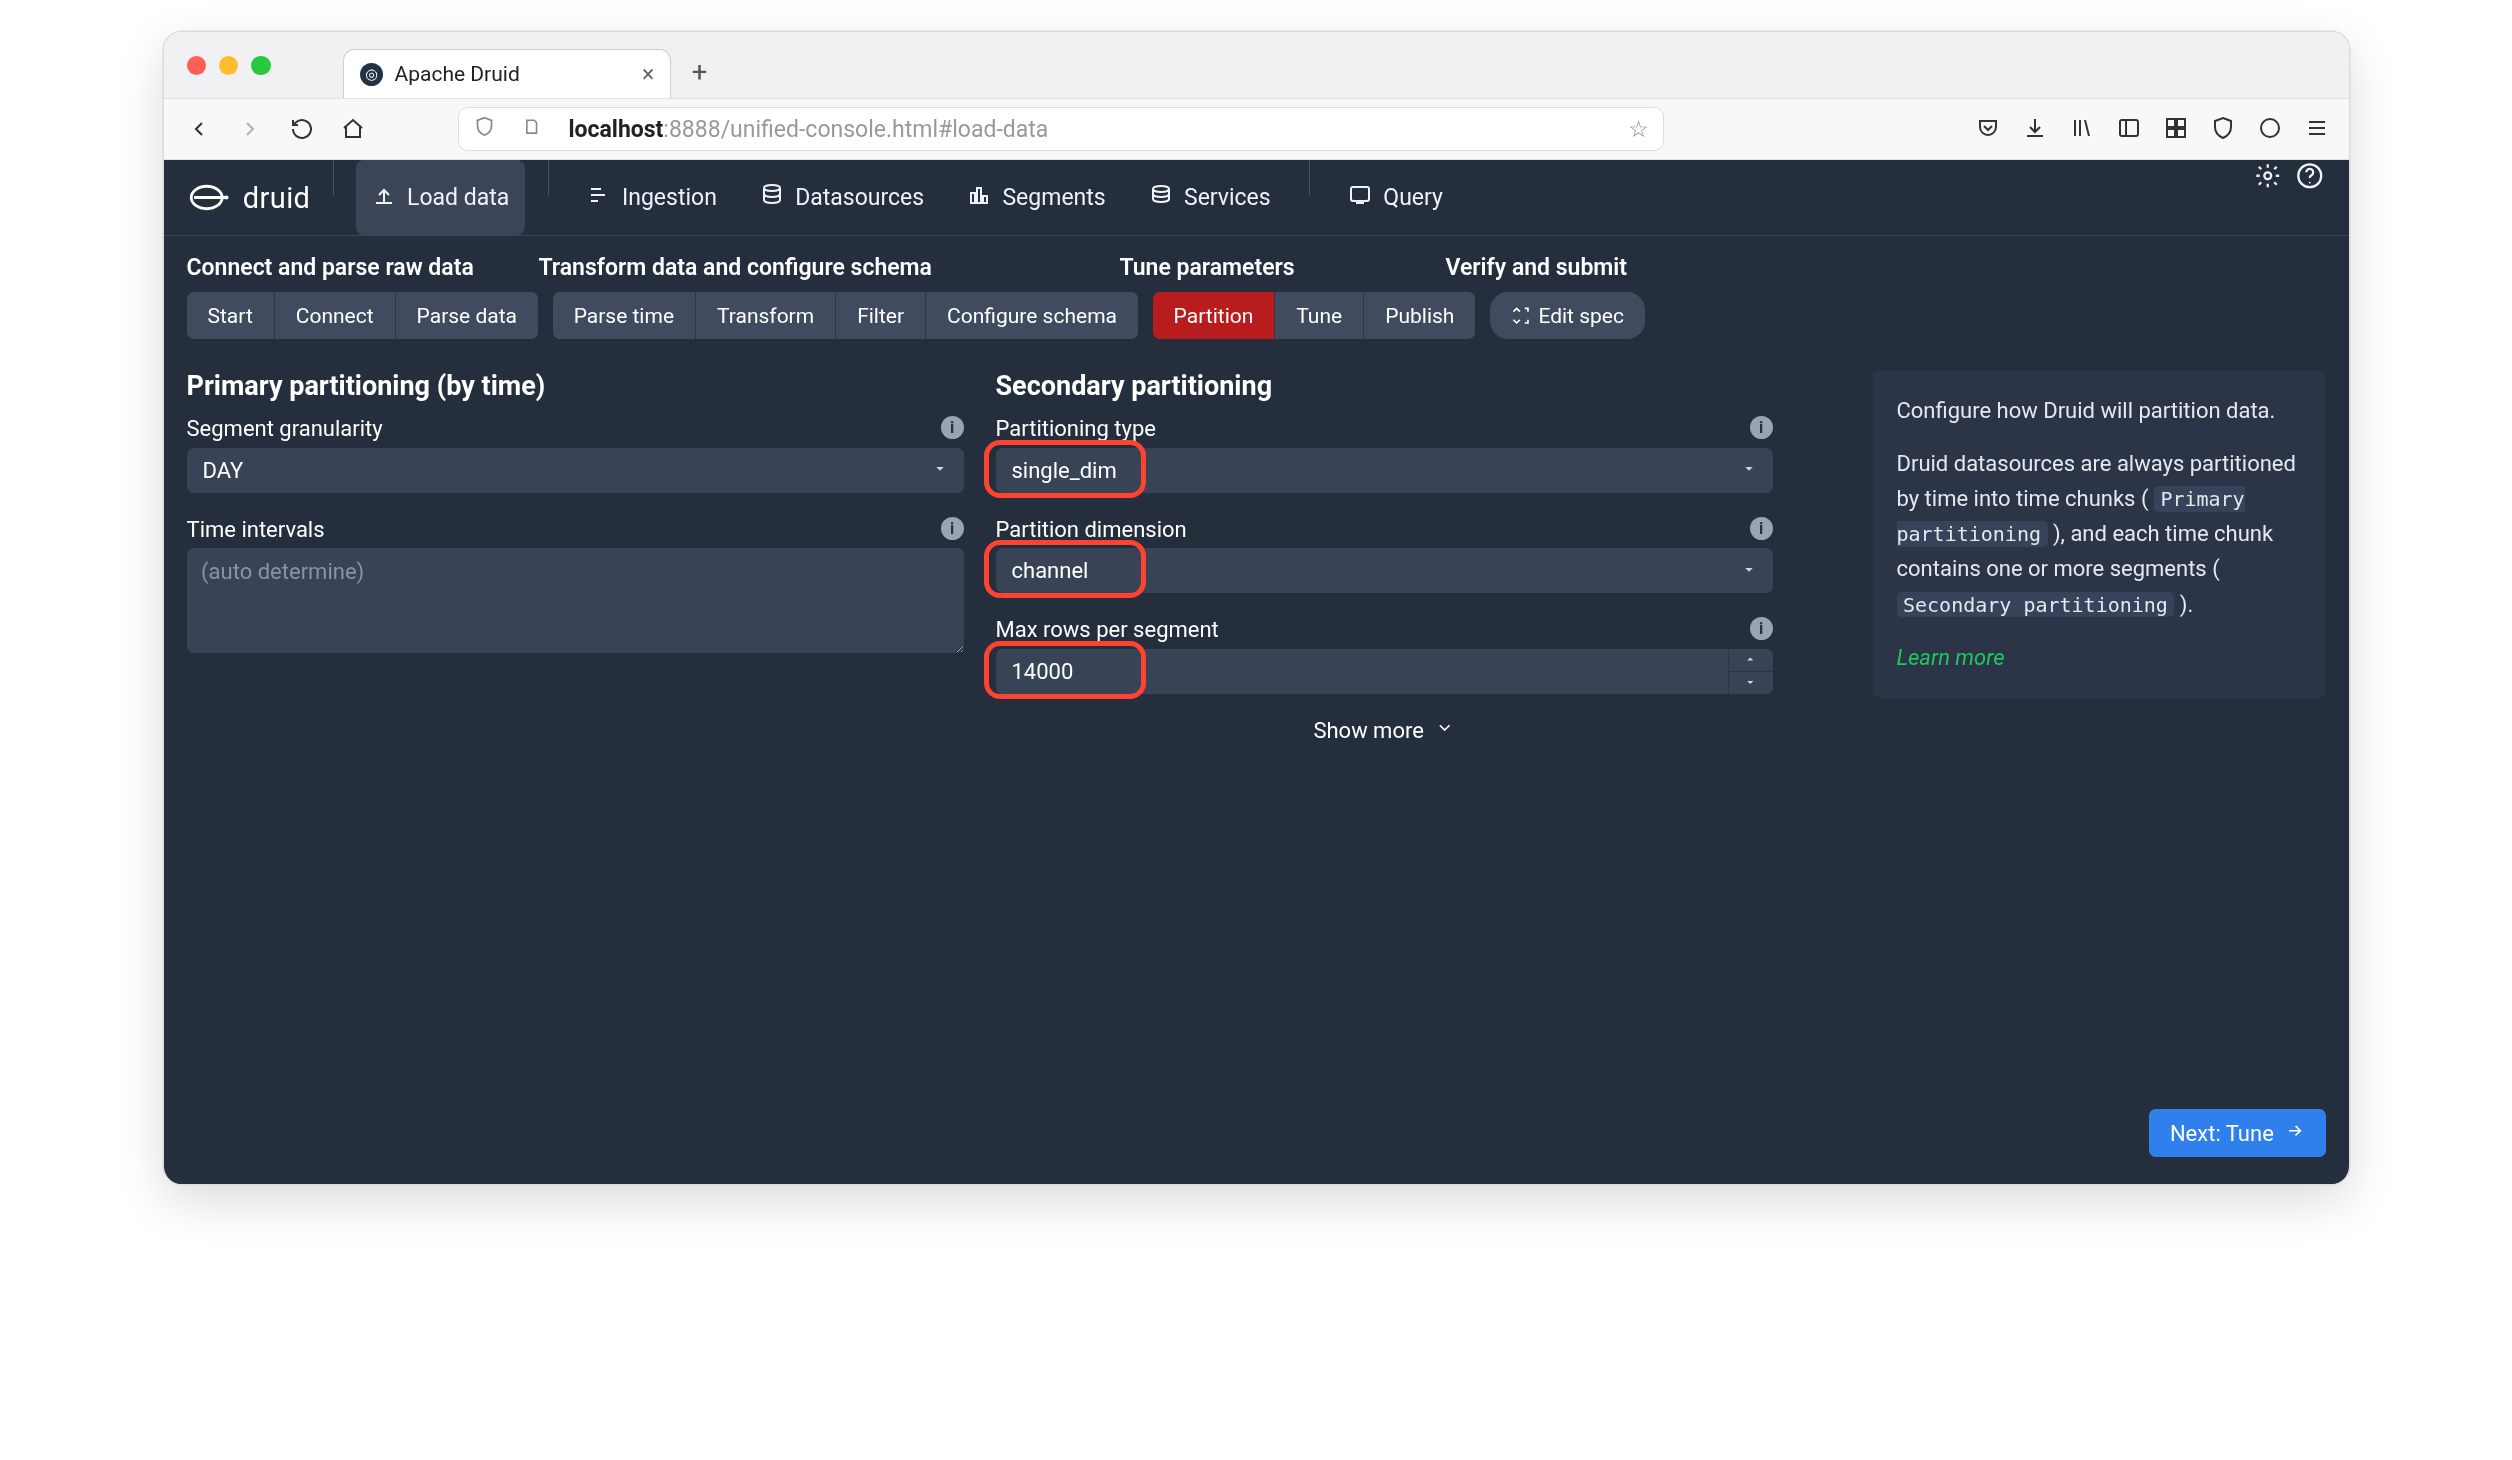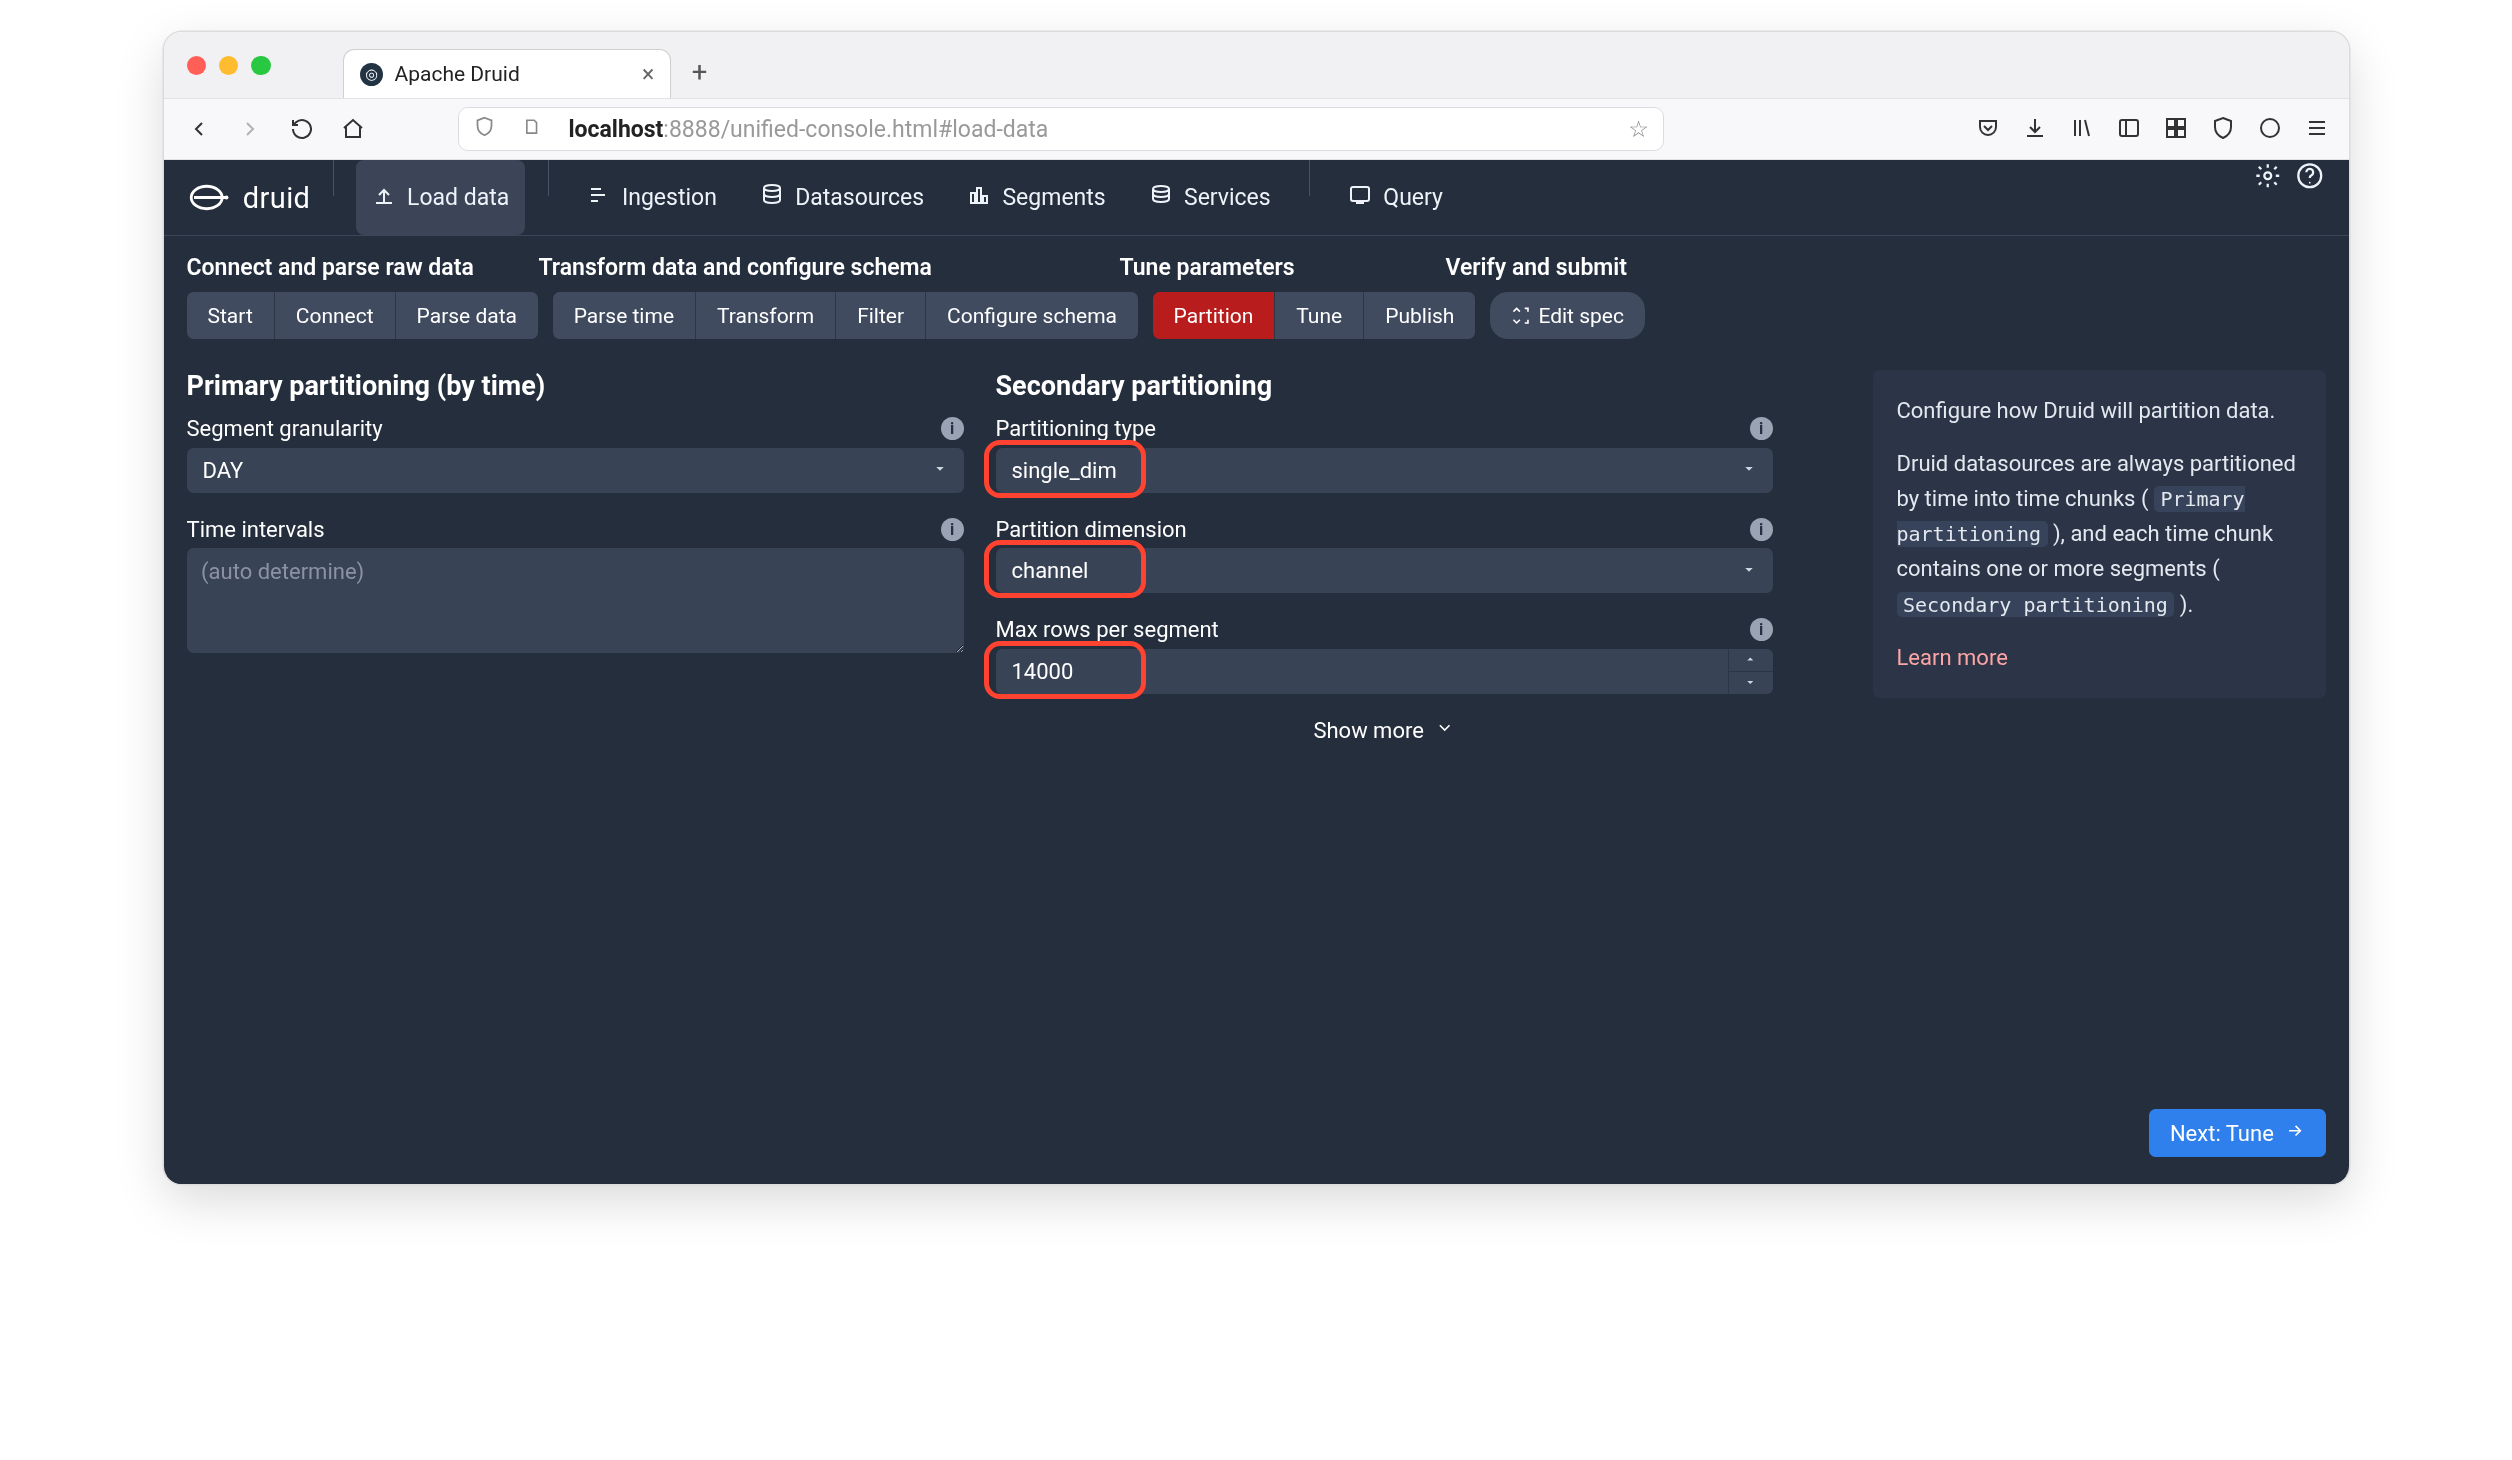--- a/index.html
+++ b/index.html
@@ -57,21 +57,21 @@
   .stepbtn.active{ background:#b91c1c; }
   .stepbtn svg{width:19.4px;height:19.4px;margin-right:8px;vertical-align:-3.2px;}
 
   
   .content{ display:flex; padding: 19.4px 23px 32px; gap:32px; min-height:826px; position:relative;}
   .col{ }
   .col1{ width:777px; }
   .col2{ width:777px; }
   .col3{ width:453px; margin-left:auto; }
   h2.section{ color:#fff; font-size:27px; font-weight:700; margin-bottom:14.6px;}
-  .lblrow{ display:flex; align-items:center; margin-bottom:6.5px;}
+  .lblrow{ display:flex; margin-bottom:6.5px;}
   .lbl{ color:#fff; font-size:22px; }
   .info{ margin-left:auto; width:23px;height:23px;border-radius:50%;background:#9aa3b3;color:#253044;display:flex;align-items:center;justify-content:center;font-size:16px;font-weight:700;}
   .field{ margin-bottom:24px; position:relative;}
   .select{ width:100%; height:45px; background:#394356; border:none; border-radius:6.5px; color:#fff; font-size:22px; padding:0 16px; display:flex;align-items:center; position:relative;}
   .select .caret{ position:absolute; right:14.6px; top:50%; transform:translateY(-50%); color:#d0d6e0; pointer-events:none;}
   .select .caret svg{width:18px;height:18px;}
   textarea.ta{ width:100%; height:105px; background:#394356; border:none; border-radius:6.5px; color:#fff; font-size:22px; padding:11.3px 14.6px; resize:both;}
   textarea.ta::placeholder{color:#8b93a3;}
   .numwrap{ position:relative; width:100%; height:45px; background:#394356; border-radius:6px; display:flex;}
   .numwrap input{ flex:1; background:transparent; border:none; color:#fff; font-size:22px; padding:0 16px; outline:none;}
@@ -84,21 +84,21 @@
   .hl1{ left:-11.3px; top:-8px; width:162px; height:58px;}
   .hl2{ left:-11.3px; top:-8px; width:162px; height:58px;}
   .hl3{ left:-11.3px; top:-8px; width:162px; height:58px;}
 
   .showmore{ display:flex; align-items:flex-start; justify-content:center; gap:11.3px; color:#fff; font-size:22px; margin-top:8px;}
   .showmore svg{width:19.4px;height:19.4px;}
 
   .helpbox{ background:#2b3547; border-radius:6.5px; padding:23px 24px; color:#e4e8ef; font-size:22px; line-height:1.6;}
   .helpbox p{ margin-bottom:18px;}
   .helpbox code{ font-family: ui-monospace,Consolas,monospace; background:#37435a; padding:0.8px 6.5px; border-radius:4.9px; font-size:20px;}
-  .helpbox a{ color:#fca5a5; text-decoration:none;}
+  .helpbox a{ color:#22c55e; text-decoration:none;font-style:italic;}
 
   .nextbtn{ position:absolute; right:23px; bottom:19.4px; background:#2f80ec; color:#fff; font-size:22px; padding:11.3px 21px; border:none; border-radius:6.5px; display:flex;align-items:center;gap:11.3px;}
   .nextbtn svg{width:19.4px;height:19.4px;}
 
   .apptail{ height:8px; background:#242e3c; }
 </style>
 </head>
 <body>
 
 <div class="outer">

